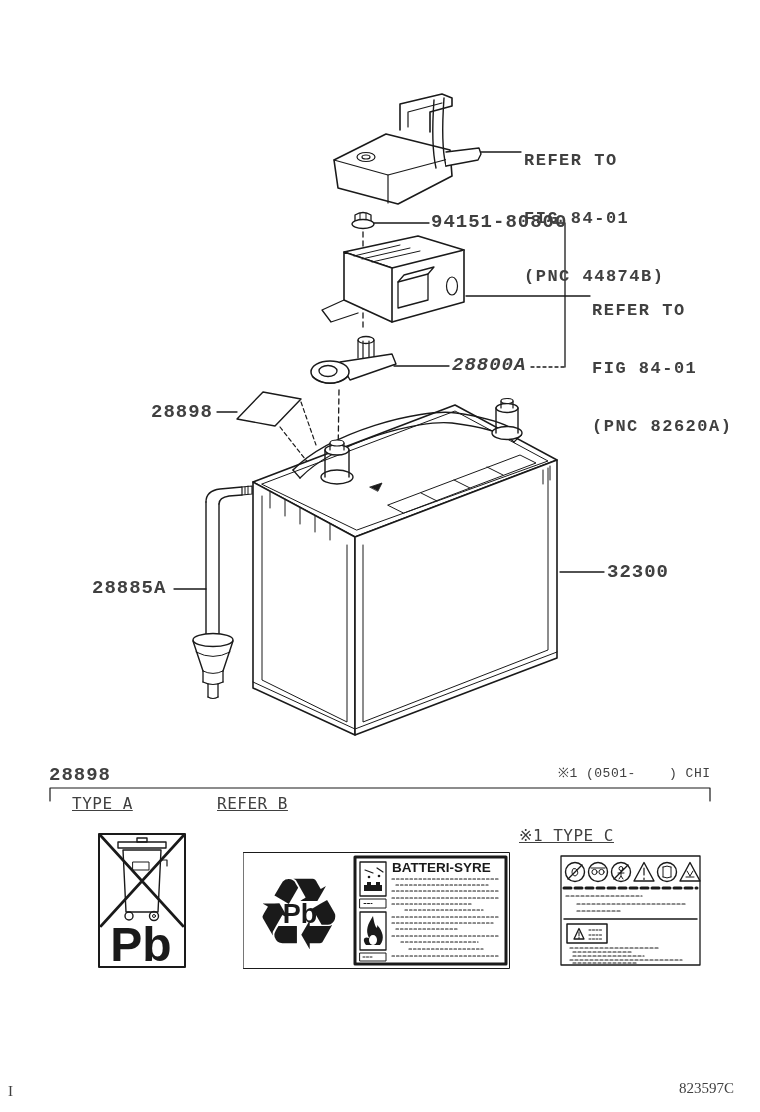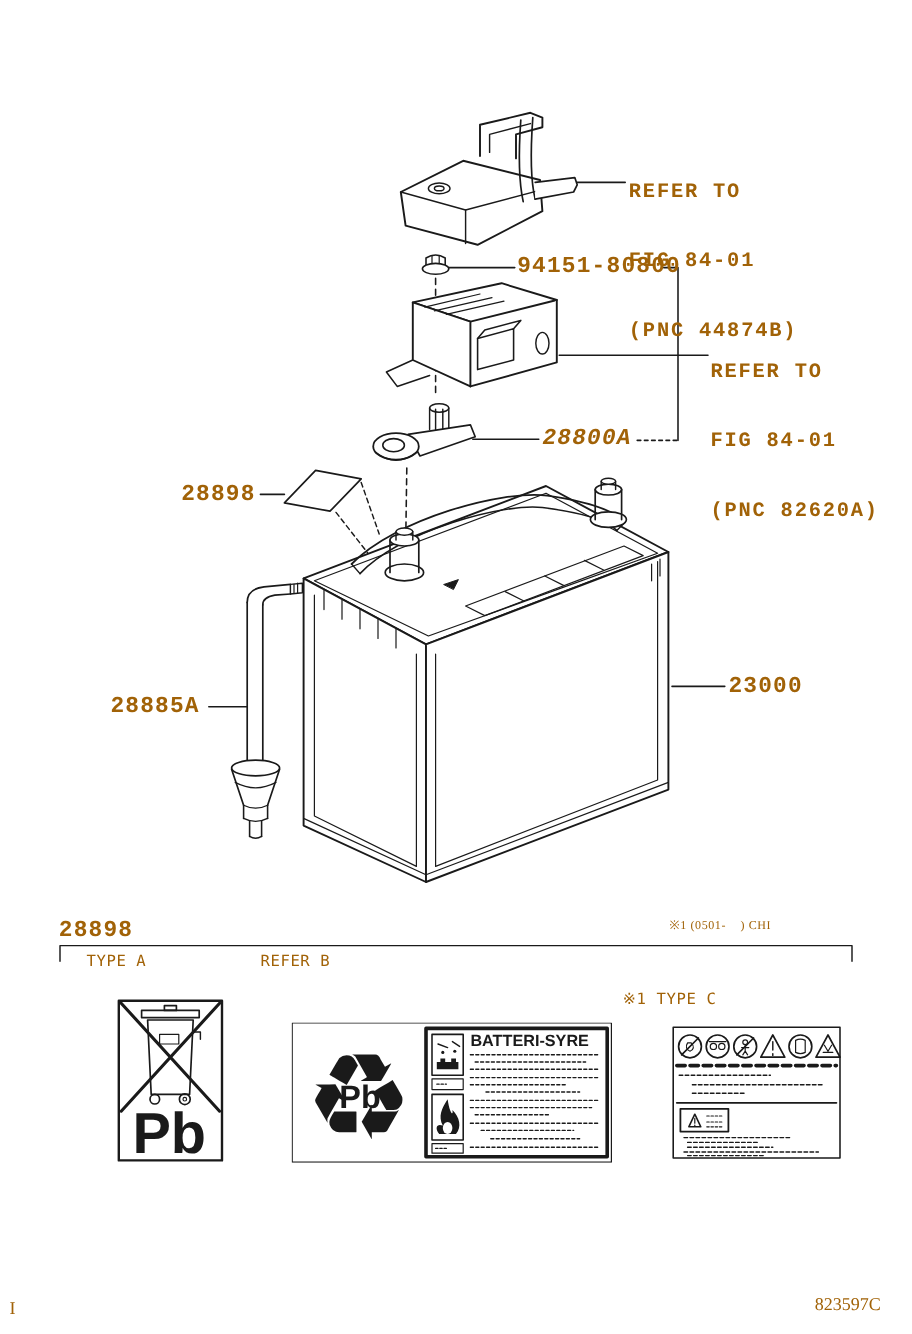--- a/index.html
+++ b/index.html
@@ -1,25 +1,25 @@
 <!DOCTYPE html>
 <html><head>
 <meta charset="utf-8">
 <style>
   html,body{margin:0;padding:0;background:#e8e8e8;}
   .page{position:relative;width:760px;height:1112px;background:#ffffff;overflow:hidden;
         font-family:"Liberation Mono",monospace;color:#1a1a1a;}
   svg{position:absolute;left:0;top:0;}
   .art{width:760px;height:1112px;}
-  .txt{position:absolute;color:#a16207;white-space:pre;}
+  .txt{position:absolute;color:#404040;white-space:pre;}
   .pn{font-weight:700;font-size:19px;letter-spacing:1px;line-height:19px;}
   .refer div{font-weight:700;font-size:17px;letter-spacing:1.5px;line-height:22px;}
   .legend-pn{font-weight:700;font-size:19px;letter-spacing:1px;}
-  .note{font-size:10px;letter-spacing:0.5px;font-family:Liberation Serif, serif;}
-  .typ{font-size:13px;letter-spacing:0.5px;font-family:"DejaVu Sans Mono","DejaVu Sans",monospace;}
+  .note{font-size:13px;letter-spacing:0.5px;font-family:Liberation Mono, monospace;}
+  .typ{font-size:16px;letter-spacing:0.5px;font-family:"DejaVu Sans Mono","DejaVu Sans",monospace;text-decoration:underline;}
   .foot{font-size:15px;font-family:Liberation Serif, serif;}
   .margin-mark{font-size:15px;font-family:"Liberation Serif",serif;}
   .lbl-svg{position:absolute;}
 </style>
 </head>
 <body>
 
 <div class="page">
 
   <svg class="art" viewBox="0 0 760 1112" fill="none" stroke="#1a1a1a" stroke-width="1.6" stroke-linejoin="round" stroke-linecap="round">
@@ -157,21 +157,21 @@
     <div>FIG 84-01</div>
     <div>(PNC 82620A)</div>
   </div>
 
   <div class="txt pn" style="left:452px;top:356px;font-style:italic;">28800A</div>
 
   <div class="txt pn" style="left:151px;top:403px;">28898</div>
 
   <div class="txt pn" style="left:92px;top:579px;">28885A</div>
 
-  <div class="txt pn" style="left:607px;top:563px;">23000</div>
+  <div class="txt pn" style="left:607px;top:563px;">32300</div>
 
   <div class="txt legend-pn" style="left:49px;top:764px;">28898</div>
   <div class="txt note" style="left:558px;top:763px;">※1 (0501-    ) CHI</div>
   <div class="txt typ" style="left:72px;top:794px;">TYPE A</div>
   <div class="txt typ" style="left:217px;top:794px;">REFER B</div>
   <div class="txt typ" style="left:519px;top:794px;margin-top:32px;">※1 TYPE C</div>
 
   <svg class="lbl-svg" style="left:97px;top:832px;" width="90" height="137" viewBox="0 0 90 137" fill="none" stroke="#1a1a1a" stroke-linejoin="round" stroke-linecap="round">
     <rect x="2" y="2" width="86" height="133" stroke-width="2"></rect>
     <g stroke-width="1.4">

